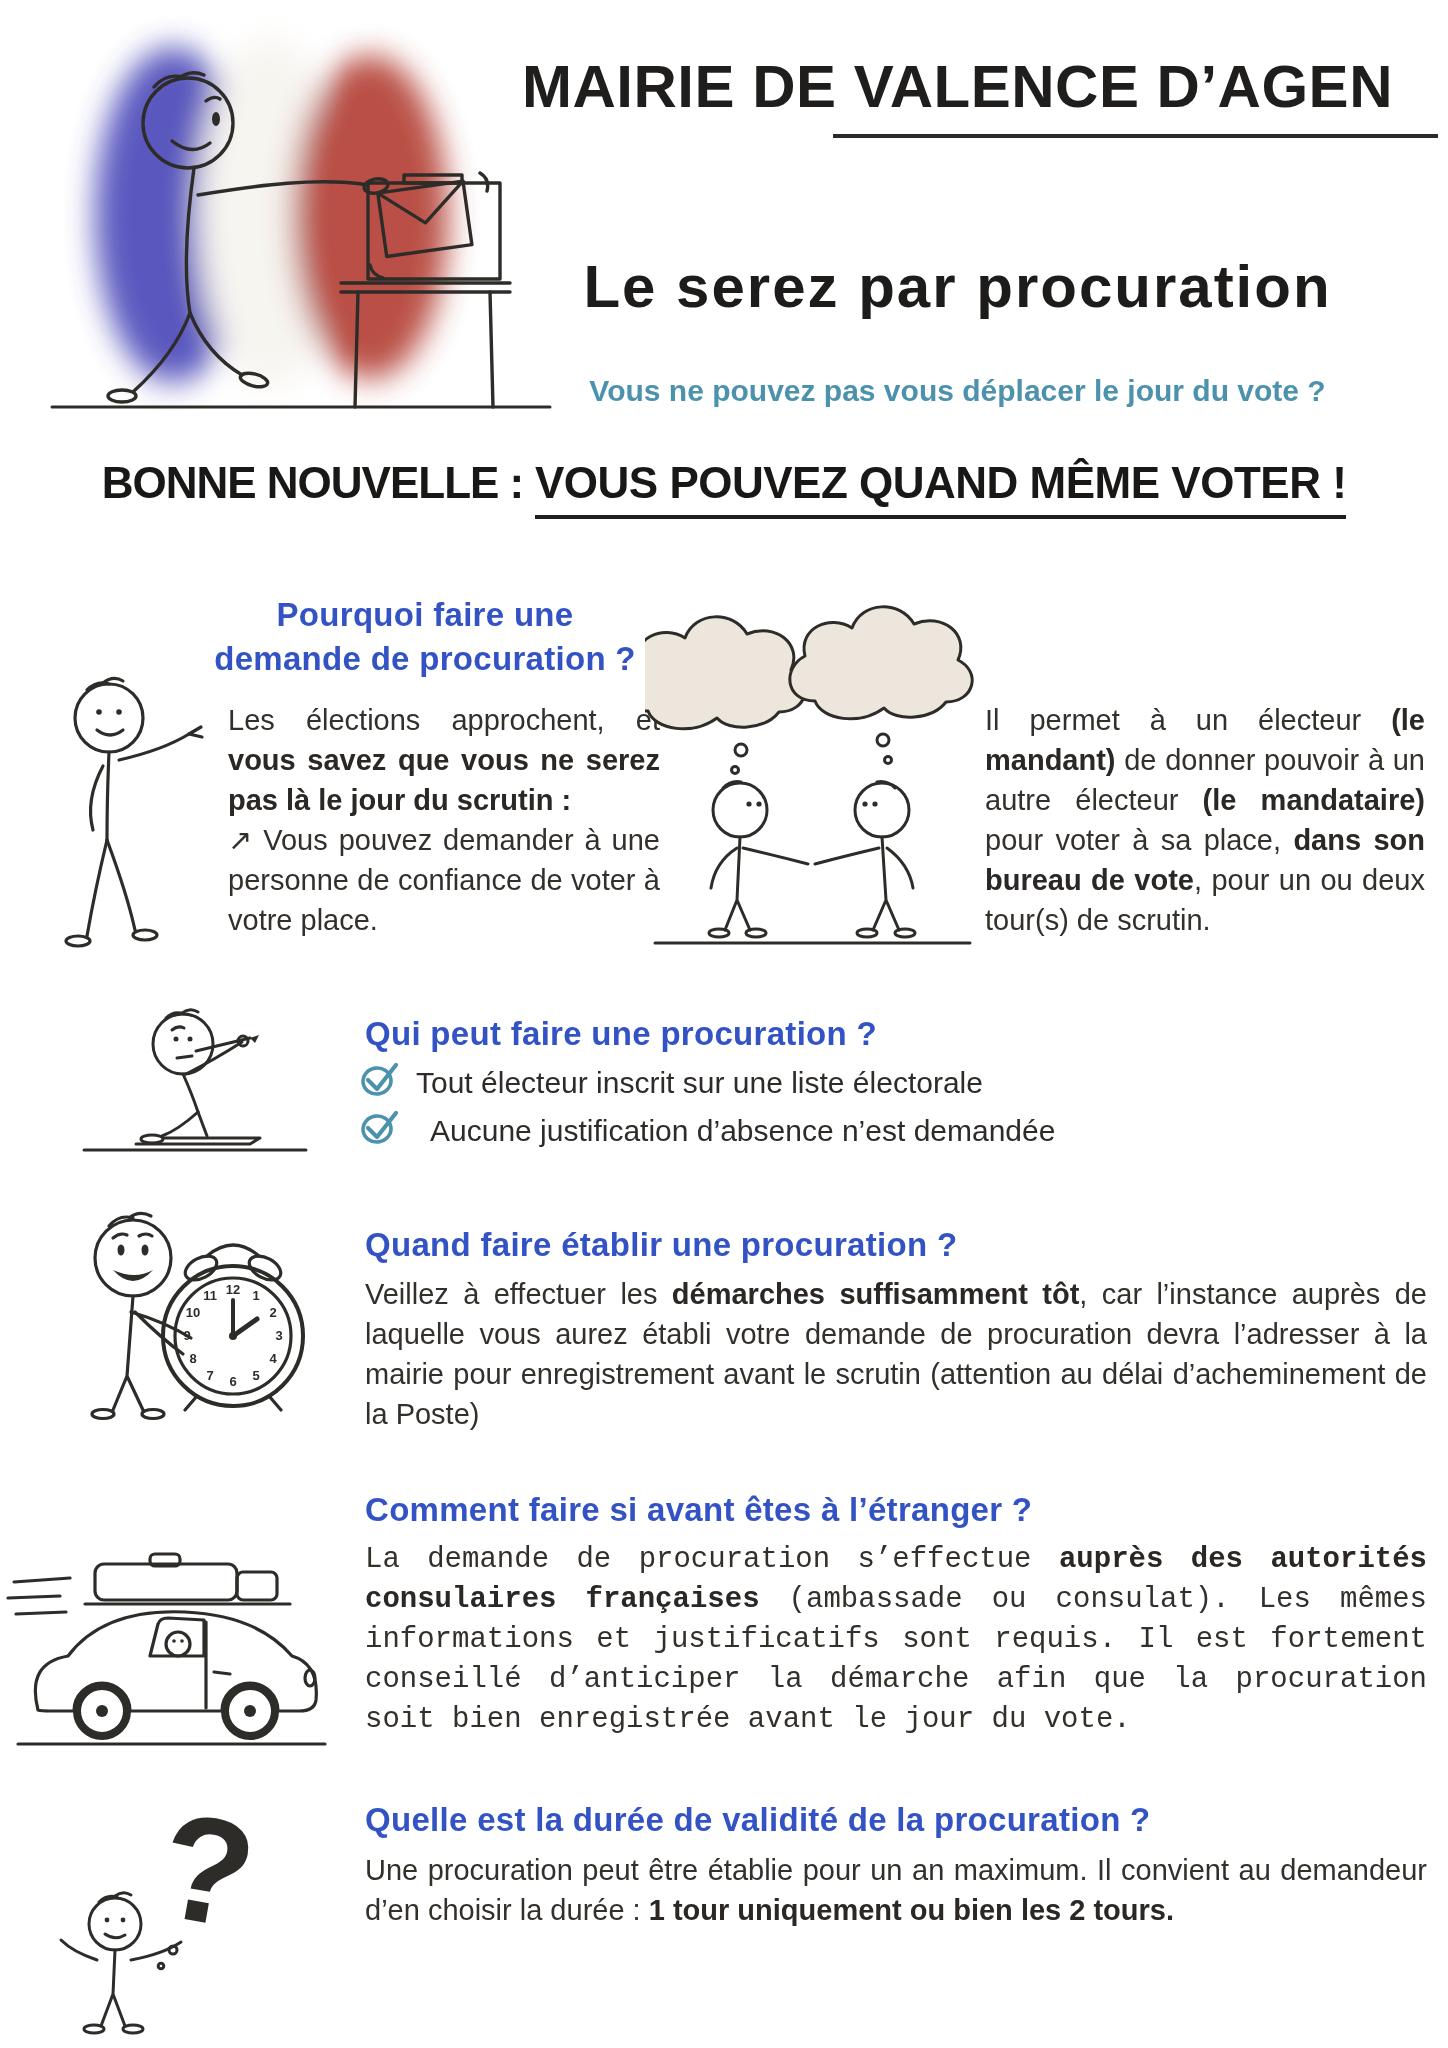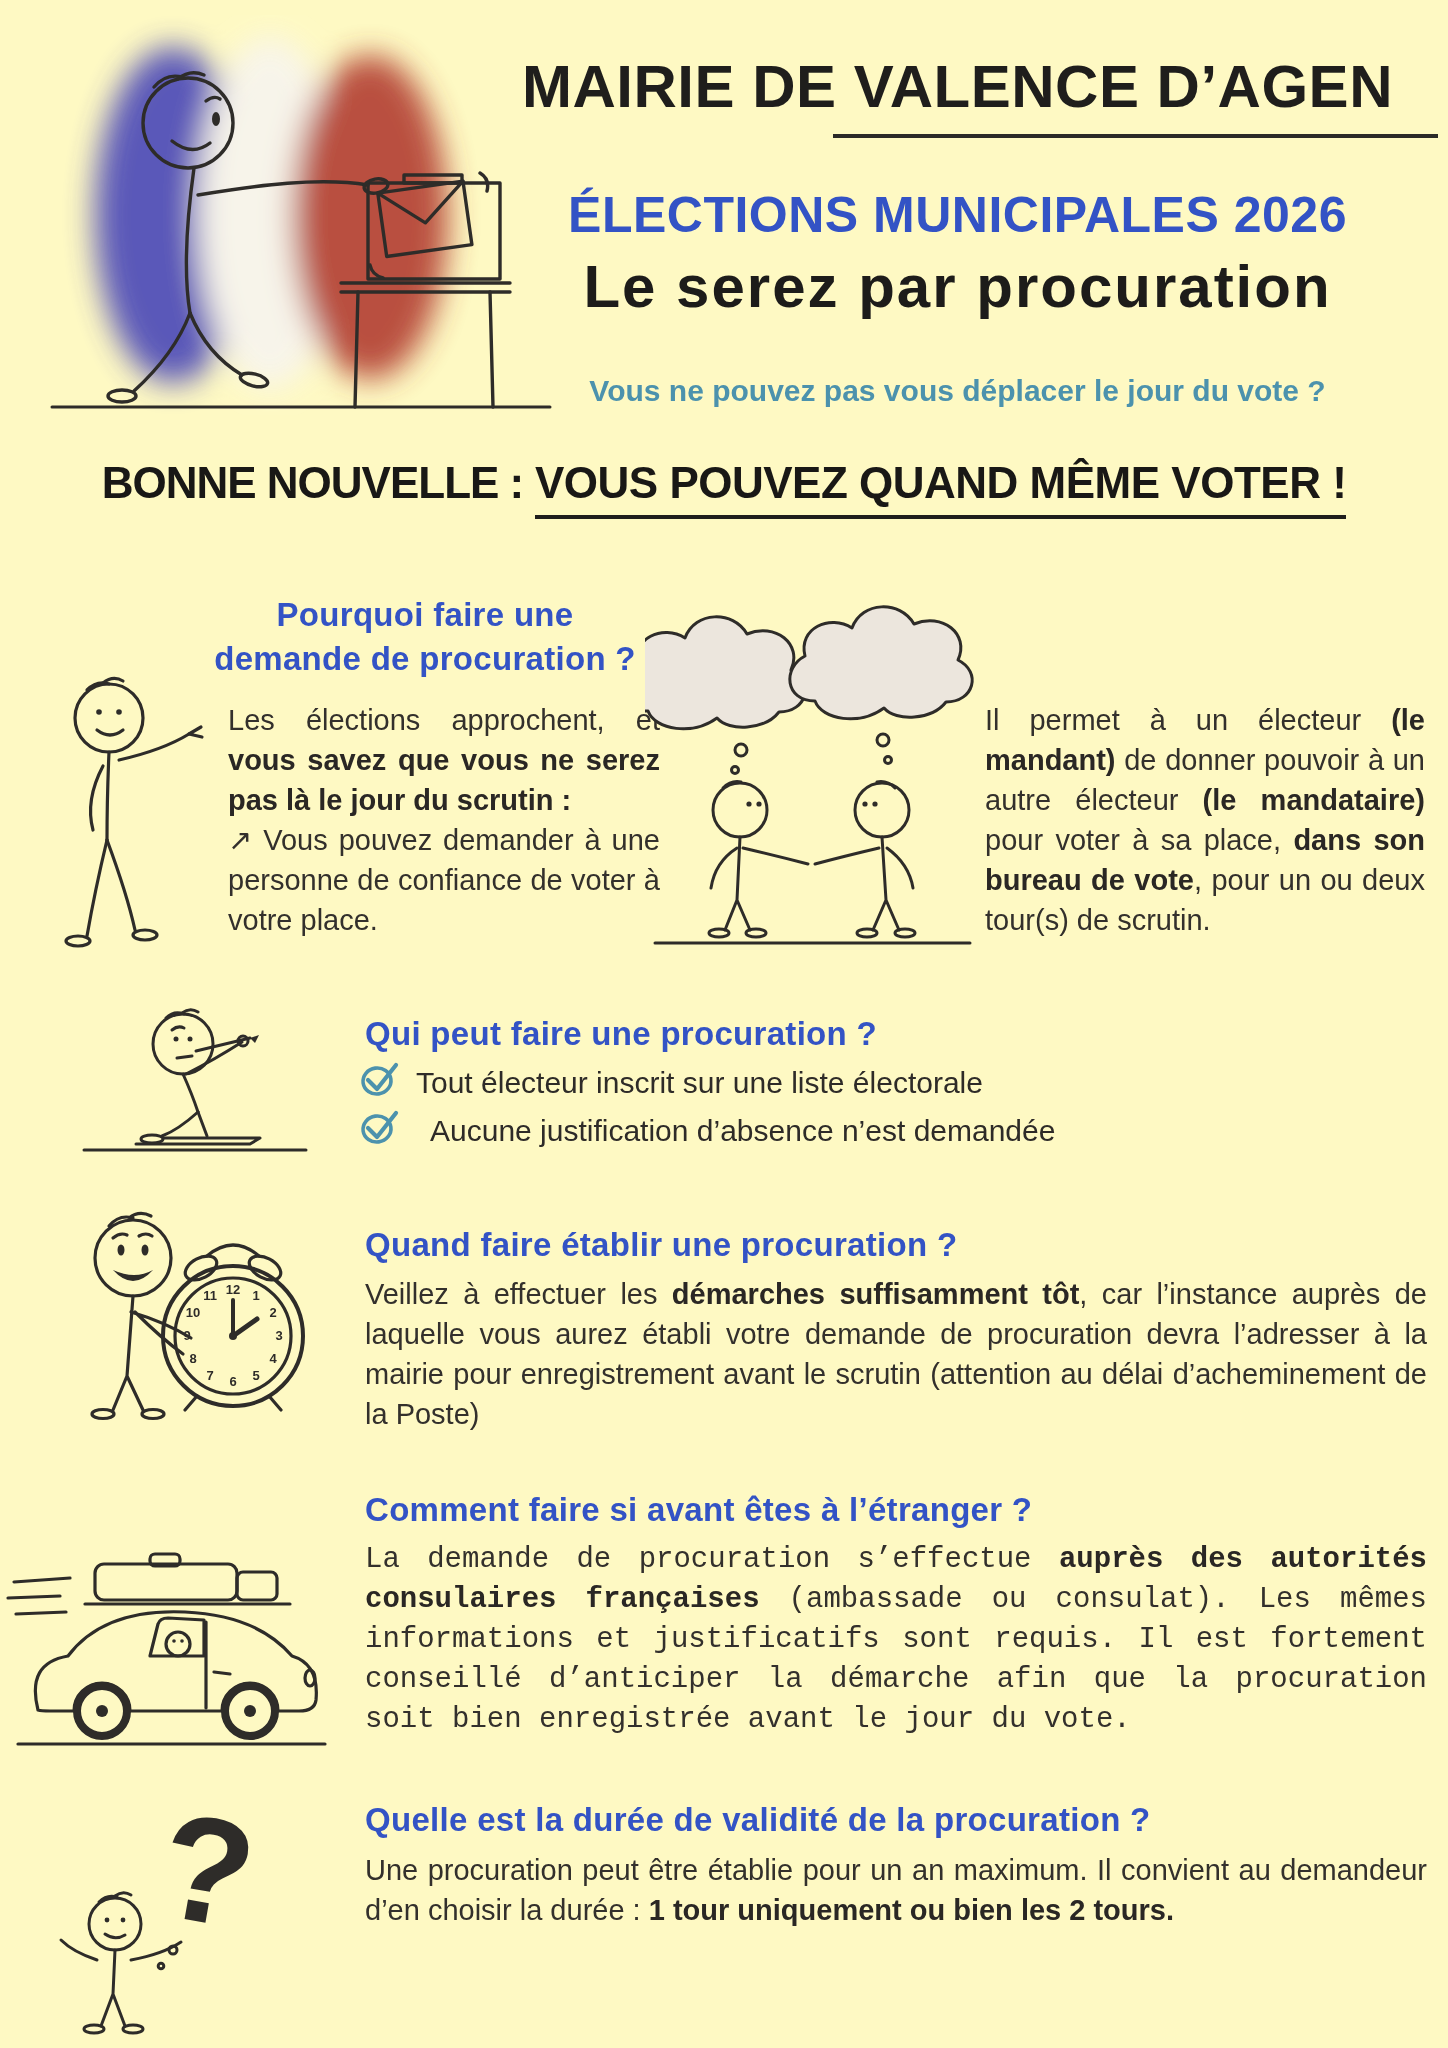--- a/index.html
+++ b/index.html
@@ -1,18 +1,18 @@
 <!DOCTYPE html>
 <html lang="fr"><head>
 <meta charset="utf-8">
 <title>Mairie de Valence d'Agen — Le vote par procuration</title>
 <style>
   html,body{margin:0;padding:0;background:#ece6dd;}
   .page{
-    position:relative;width:1448px;height:2048px;background:#fef9c3;
+    position:relative;width:1448px;height:2048px;background:#ffffff;
     overflow:hidden;font-family:"Liberation Sans","DejaVu Sans",sans-serif;
     color:#2e2b28;
   }
   .abs{position:absolute;}
   
   .org-title{
     left:505px;top:52px;width:905px;text-align:center;white-space:nowrap;
     font-size:60px;font-weight:700;color:#1f1e1c;letter-spacing:.5px;
   }
   .title-underline{left:833px;top:134px;width:605px;height:4px;background:#2b2a27;}
@@ -108,21 +108,20 @@
       <path d="M152,298 C140,330 118,356 96,376"></path>
       <ellipse cx="84" cy="381" rx="14" ry="6"></ellipse>
       <path d="M152,298 C165,330 184,348 204,360"></path>
       <ellipse cx="216" cy="365" rx="14" ry="6" transform="rotate(14 216 365)"></ellipse>
     </g>
     <path class="ill" stroke-width="3" d="M14,392 L512,392"></path>
   </svg>
 
   <div class="abs org-title">MAIRIE DE VALENCE D’AGEN</div>
   <div class="abs title-underline"></div>
-  <div class="abs elections-title">ÉLECTIONS MUNICIPALES 2026</div>
   <div class="abs vote-title">Le serez par procuration</div>
   <div class="abs hook">Vous ne pouvez pas vous déplacer le jour du vote ?</div>
 
   <div class="abs banner"><span class="banner-prefix">BONNE NOUVELLE :</span> <span class="banner-statement">VOUS POUVEZ QUAND MÊME VOTER !</span></div>
 
   <div class="abs hand-heading col-heading-left">Pourquoi faire une
 demande de procuration ?</div>
 
   <svg class="abs" style="left:45px;top:668px" width="185" height="305" viewBox="0 0 185 305">
     <g class="ill" stroke-width="3.2">

